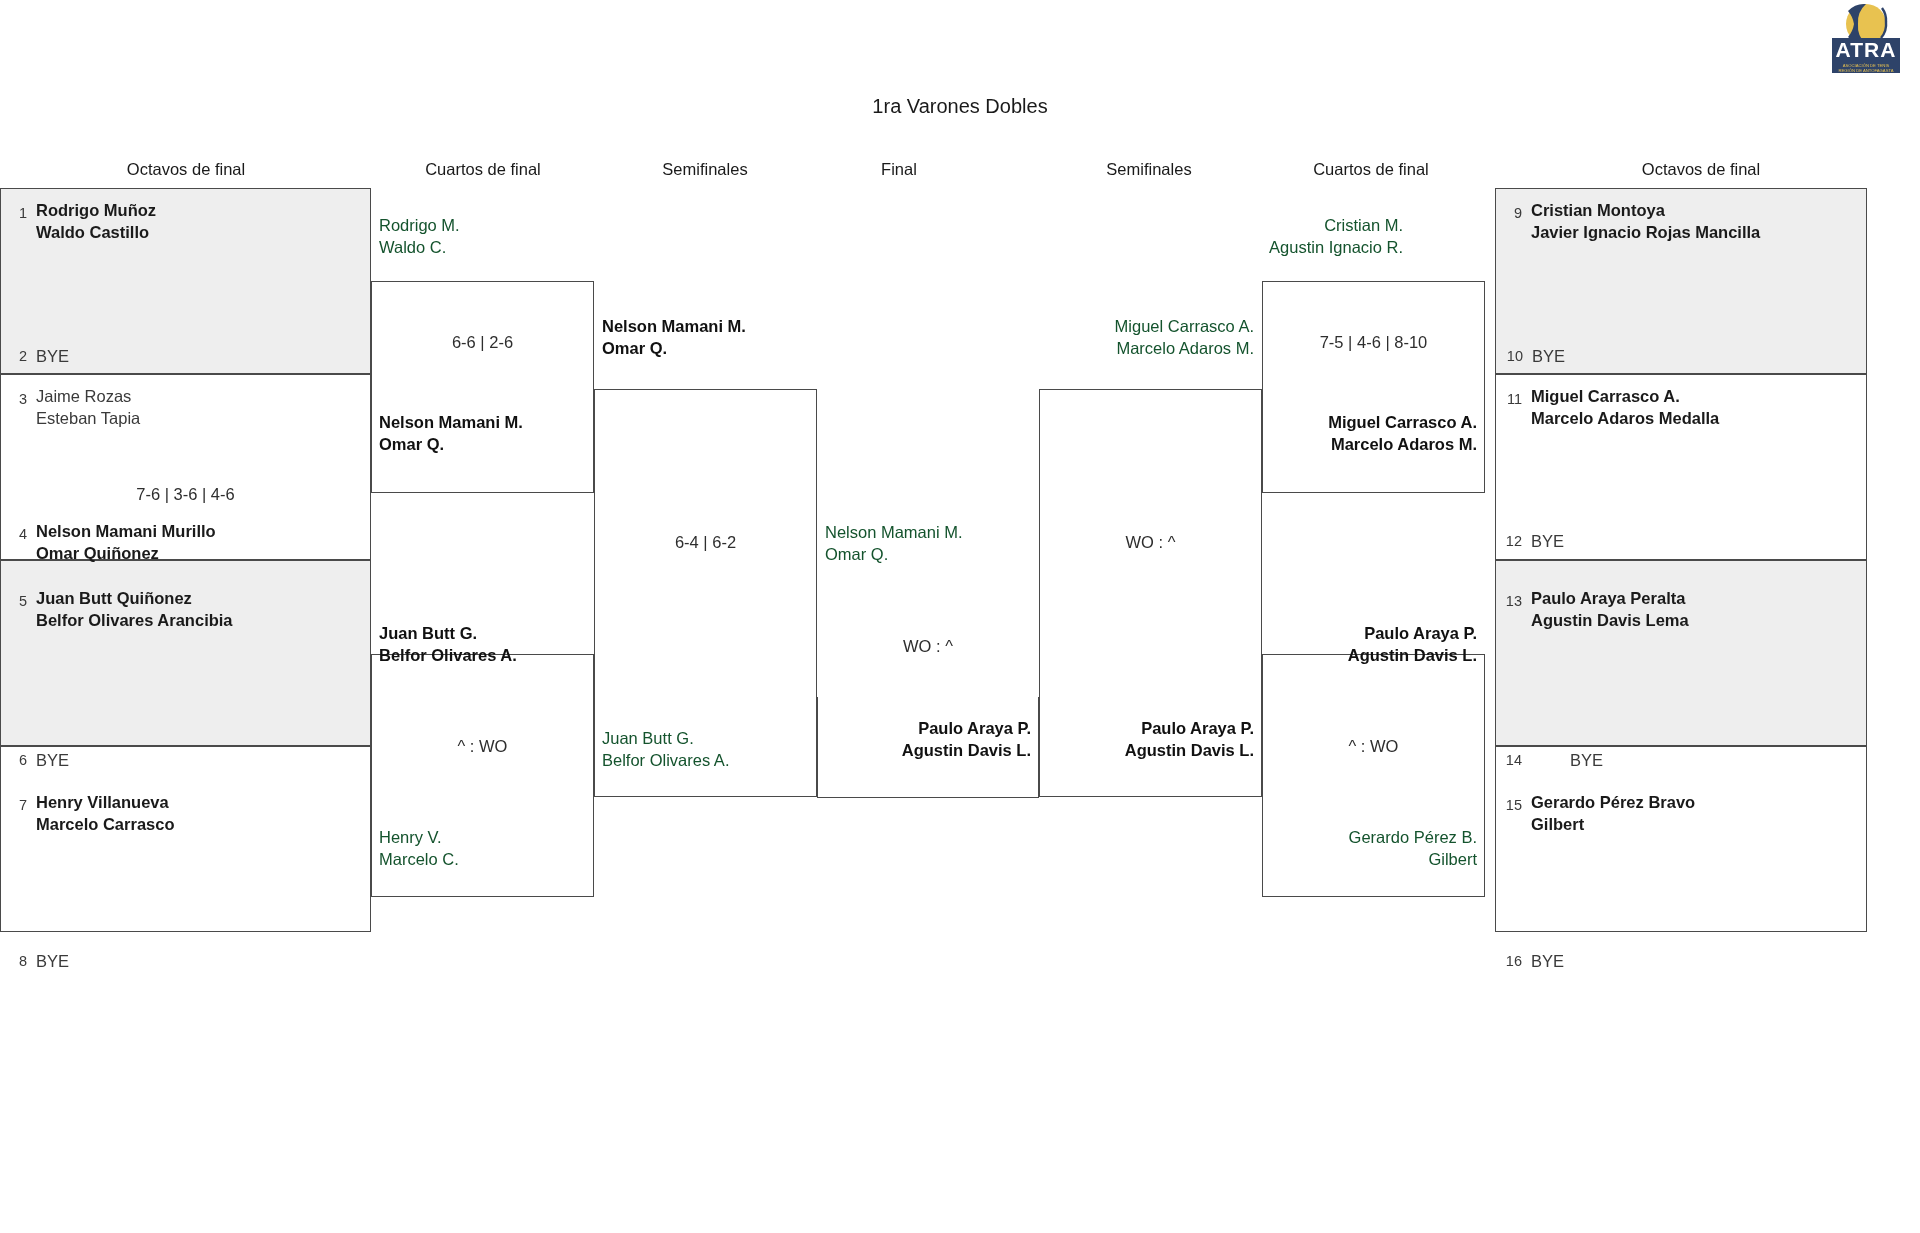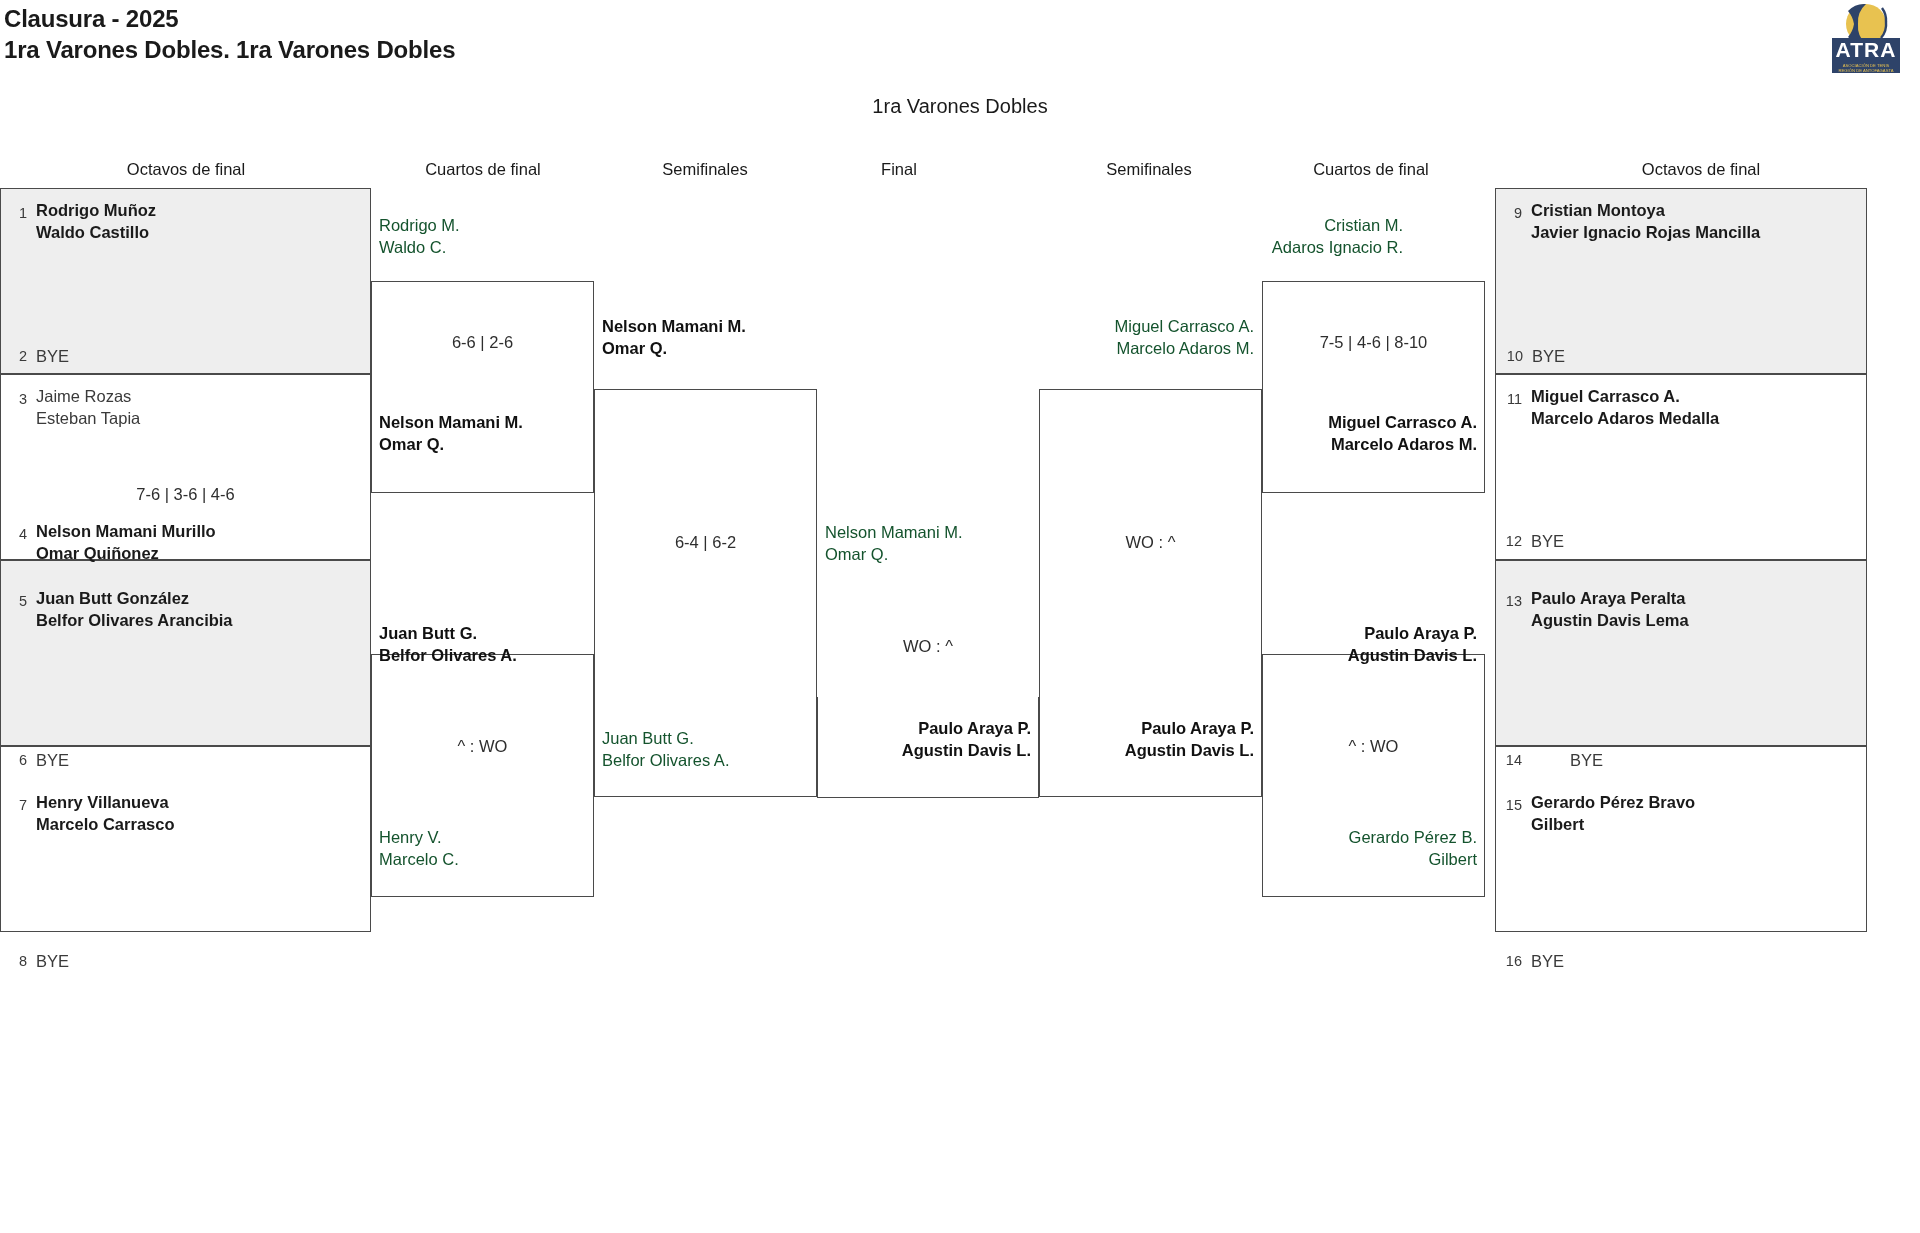--- a/index.html
+++ b/index.html
@@ -111,24 +111,20 @@
     color: #2e2e2e;
     text-align: center;
     white-space: nowrap;
   }
 </style>
 </head>
 <body>
 
 <div id="page">
 
-  <div class="doc-title">
-    <span>Clausura - 2025</span>
-    <span class="line2">1ra Varones Dobles. 1ra Varones Dobles</span>
-  </div>
 
   <div class="logo">
     <svg viewBox="0 0 88 72" width="88" height="72">
       <circle cx="44" cy="22" r="20" fill="#e8c250"></circle>
       <path d="M26 9 A22 22 0 0 1 44 2 A24 24 0 0 0 36 22 A24 24 0 0 0 44 42 A22 22 0 0 1 26 35 A26 26 0 0 0 32 22 A26 26 0 0 0 26 9 Z" fill="#2e4369"></path>
       <path d="M60 6 A21 21 0 0 1 64 20 A21 21 0 0 1 59 36" fill="none" stroke="#2e4369" stroke-width="2.4"></path>
       <rect x="10" y="36" width="68" height="24" fill="#2e4369"></rect>
       <text x="44" y="55" font-family="Liberation Sans, sans-serif" font-size="21" font-weight="700" fill="#ffffff" text-anchor="middle" letter-spacing="1">ATRA</text>
       <rect x="10" y="60" width="68" height="11" fill="#2e4369"></rect>
       <text x="44" y="65" font-family="Liberation Sans, sans-serif" font-size="4.2" fill="#e8c250" text-anchor="middle">ASOCIACIÓN DE TENIS</text>
@@ -175,21 +171,21 @@
     <span class="names">
       <span>Nelson Mamani Murillo</span>
       <span class="n2">Omar Quiñonez</span>
     </span>
   </div>
   <div class="score" style="left:8px; top:485px; width:355px;">7-6 | 3-6 | 4-6</div>
 
   <div class="seed" style="left:8px;  top:588px;">
     <span class="num">5</span>
     <span class="names">
-      <span>Juan Butt González</span>
+      <span>Juan Butt Quiñonez</span>
       <span class="n2">Belfor Olivares Arancibia</span>
     </span>
   </div>
   <div class="seed bye" style="left:8px;  top:750px;">
     <span class="num">6</span>
     <span class="names">BYE</span>
   </div>
 
   <div class="seed" style="left:8px;  top:792px;">
     <span class="num">7</span>
@@ -260,21 +256,21 @@
     <span>Paulo Araya P.</span>
     <span class="n2">Agustin Davis L.</span>
   </div>
   <div class="score" style="left:1039px; top:533px; width:223px;">WO : ^</div>
 
   <div class="box" style="left:1262px; top:281px; width:223px; height:212px;"></div>
   <div class="box" style="left:1262px; top:654px; width:223px; height:243px;"></div>
 
   <div class="adv lose ralign" style="left:1188px; top:215px; width:215px;">
     <span>Cristian M.</span>
-    <span class="n2">Adaros Ignacio R.</span>
+    <span class="n2">Agustin Ignacio R.</span>
   </div>
   <div class="adv win ralign" style="left:1262px; top:412px; width:215px;">
     <span>Miguel Carrasco A.</span>
     <span class="n2">Marcelo Adaros M.</span>
   </div>
   <div class="score" style="left:1262px; top:333px; width:223px;">7-5 | 4-6 | 8-10</div>
 
   <div class="adv win ralign" style="left:1262px; top:623px; width:215px;">
     <span>Paulo Araya P.</span>
     <span class="n2">Agustin Davis L.</span>

